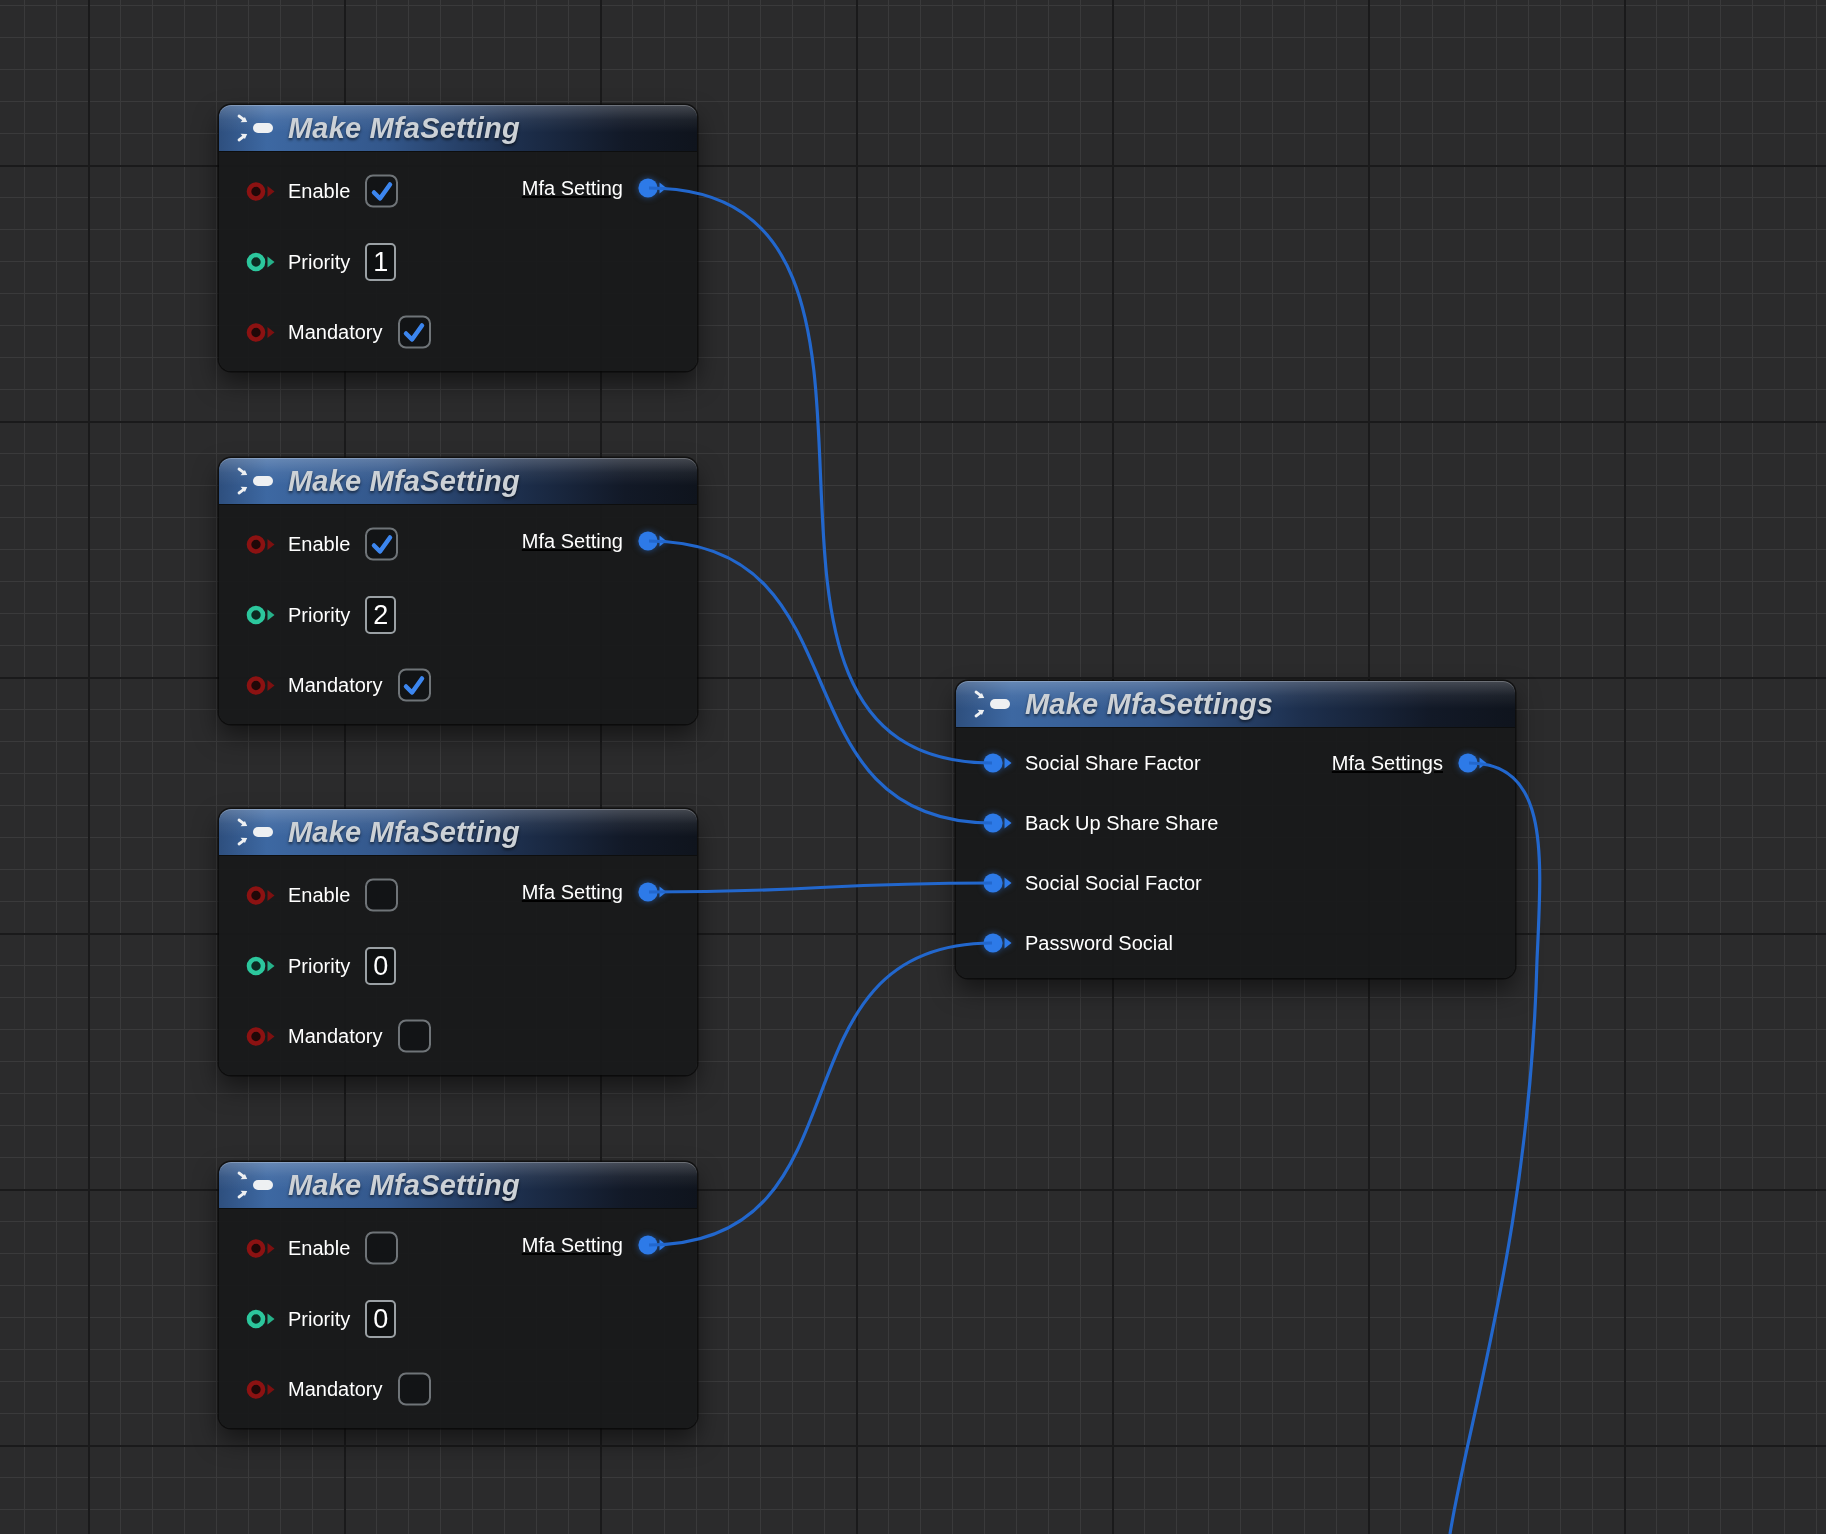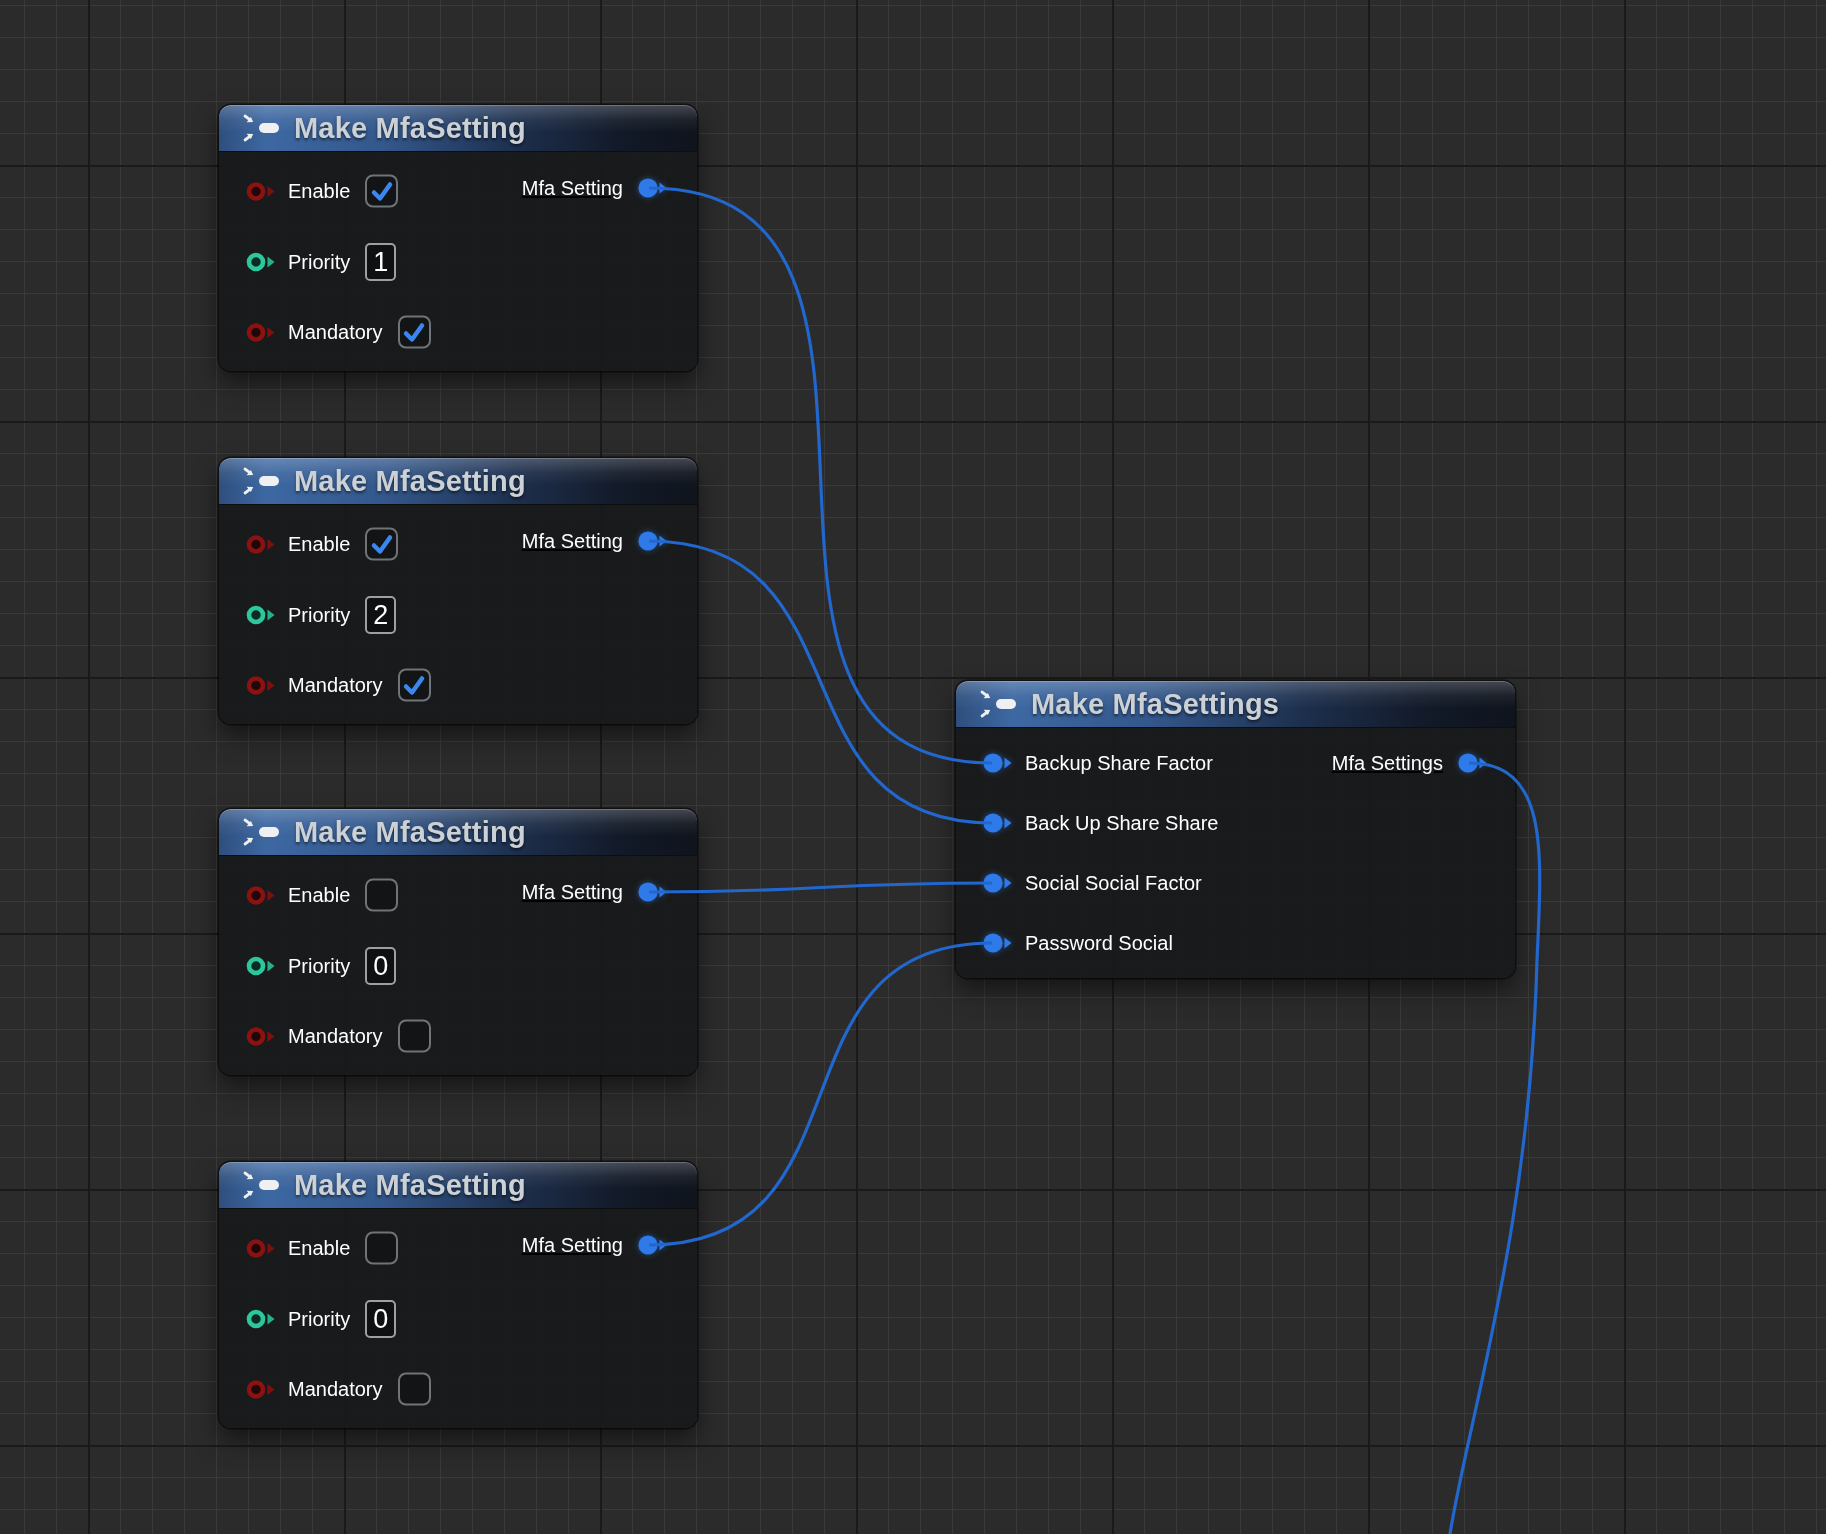--- a/index.html
+++ b/index.html
@@ -16,25 +16,26 @@
     background-position:0 165px,88px 0,0 5px,24px 0;
   }
   .node{
     position:absolute;border-radius:12px;
     background:rgba(24,26,27,0.94);
     box-shadow:0 0 0 1.5px rgba(5,5,5,0.65), 0 12px 24px rgba(0,0,0,0.5);
   }
   .header{
     position:absolute;left:0;right:0;top:0;height:46px;
     border-radius:12px 12px 0 0;
-    display:flex;align-items:center;padding:0 24px;gap:11px;box-sizing:border-box;
+    display:flex;align-items:center;padding:0 18px;gap:11px;box-sizing:border-box;
     background:
       linear-gradient(180deg,rgba(255,255,255,0.22),rgba(255,255,255,0.06) 32%,rgba(255,255,255,0) 60%),
       linear-gradient(90deg,#2e4f7e 0%,#3d68a2 10%,#33578b 35%,#1d2f4d 62%,#121927 85%,#0f141d 100%);
     box-shadow:inset 0 1px 0 rgba(255,255,255,0.22), 0 1px 0 rgba(0,0,0,0.45);
+    font-style:italic;
   }
   .ntitle{color:#ccd1d6;font-size:29px;font-weight:bold;letter-spacing:.2px;
     text-shadow:0 2px 3px rgba(0,0,0,0.55);white-space:nowrap;}
   .nicon{display:flex;align-items:center;}
   .row{position:absolute;display:flex;align-items:center;transform:translateY(-50%);white-space:nowrap;}
   .row.in{left:26px;}
   .row.out{right:30px;text-decoration:underline;}
   .pin{display:flex;align-items:center;}
   .pin.connected svg{filter:drop-shadow(0 0 3px rgba(45,122,232,0.55));}
   .plabel{color:#ffffff;font-size:20px;margin-left:13px;}
@@ -302,21 +303,21 @@
       </span>
       <span class="ntitle">Make MfaSettings</span>
     </div>
     <div class="row in" style="top:82px;left:25px">
       <span class="pin connected">
           <svg width="31" height="26" viewBox="0 0 31 26">
             <circle cx="12" cy="13" r="9.6" fill="#2d7ae8"></circle>
             <path d="M23.5 7.5 L30.5 13 L23.5 18.5 Z" fill="#2d7ae8"></path>
           </svg>
         </span>
-      <span class="plabel">Backup Share Factor</span>
+      <span class="plabel">Social Share Factor</span>
     </div>
     <div class="row in" style="top:142px;left:25px">
       <span class="pin connected">
           <svg width="31" height="26" viewBox="0 0 31 26">
             <circle cx="12" cy="13" r="9.6" fill="#2d7ae8"></circle>
             <path d="M23.5 7.5 L30.5 13 L23.5 18.5 Z" fill="#2d7ae8"></path>
           </svg>
         </span>
       <span class="plabel">Back Up Share Share</span>
     </div>

